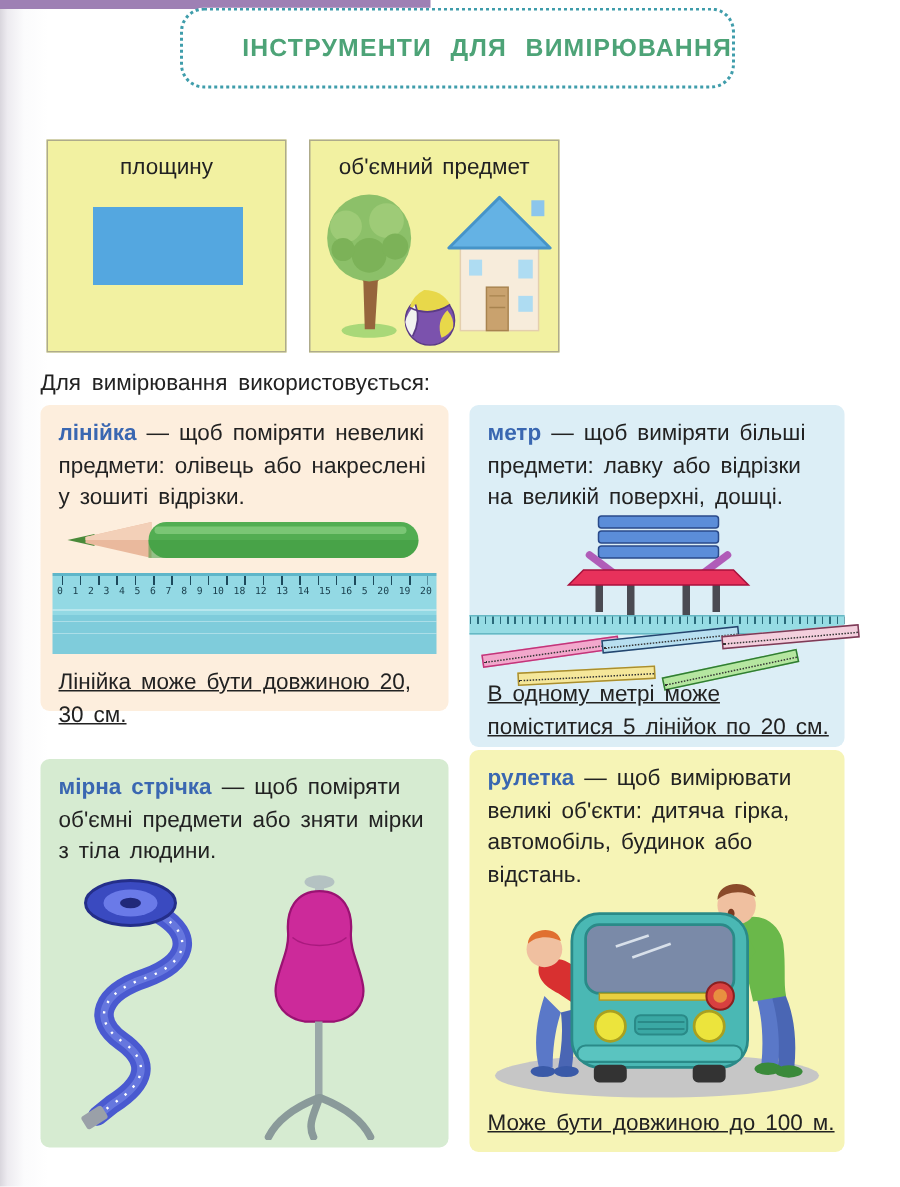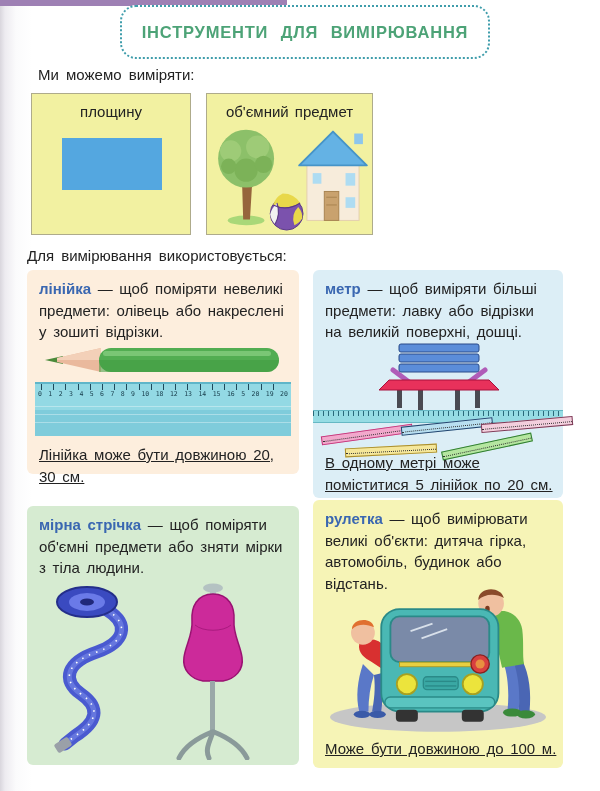--- a/index.html
+++ b/index.html
@@ -3,21 +3,21 @@
 <meta charset="utf-8">
 <style>
   html,body{margin:0;padding:0;}
   body{font-family:"Liberation Sans","DejaVu Sans",sans-serif;}
   .page{position:relative;width:600px;height:791px;overflow:hidden;
         background:linear-gradient(90deg,#d9d6dd 0px,#edebf0 5px,#fbfbfc 16px,#ffffff 32px);}
   .top-strip{position:absolute;left:0;top:0;width:287px;height:6px;background:#9e80b4;}
 
   .title-box{position:absolute;left:120px;top:5px;width:366px;height:50px;
              border:2px dotted #3f9dab;border-radius:16px;background:#fff;
-             display:flex;align-items:center;justify-content:center;}
+             display:flex;align-items:center;justify-content:flex-end;}
   .title-box span{color:#4da377;font-weight:bold;font-size:16.5px;letter-spacing:.8px;word-spacing:7px;}
 
   .section-label{position:absolute;font-size:15px;color:#222;word-spacing:3px;}
   .intro-label{left:38px;top:66px;}
   .tools-label{left:27px;top:247px;}
 
   .boxes-row{position:absolute;left:31px;top:93px;display:flex;gap:15px;}
   .mbox{height:142px;background:#f2f1a1;border:1px solid #aeab8b;position:relative;box-sizing:border-box;}
   .mbox-1{width:176px;}.mbox-2{width:160px;}.mbox-3{width:167px;}
   .mbox .lbl{position:absolute;top:9px;left:0;right:0;text-align:center;font-size:15px;color:#222;word-spacing:2px;}
@@ -69,21 +69,20 @@
 </head>
 <body>
 
 <div class="page">
   <div class="top-strip"></div>
 
   <div class="title-box">
     <span>ІНСТРУМЕНТИ ДЛЯ ВИМІРЮВАННЯ</span>
   </div>
 
-  <div class="section-label intro-label">Ми можемо виміряти:</div>
 
   <div class="boxes-row">
     <div class="mbox mbox-2">
       <div class="lbl">площину</div>
       <div class="blue-rect"></div>
     </div>
     <div class="mbox mbox-3">
       <div class="lbl">об'ємний предмет</div>
       <svg width="155" height="112" viewBox="0 0 160 116">
 

